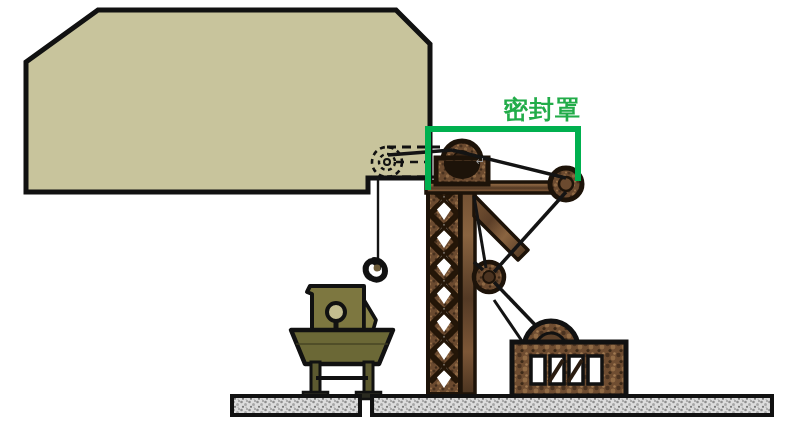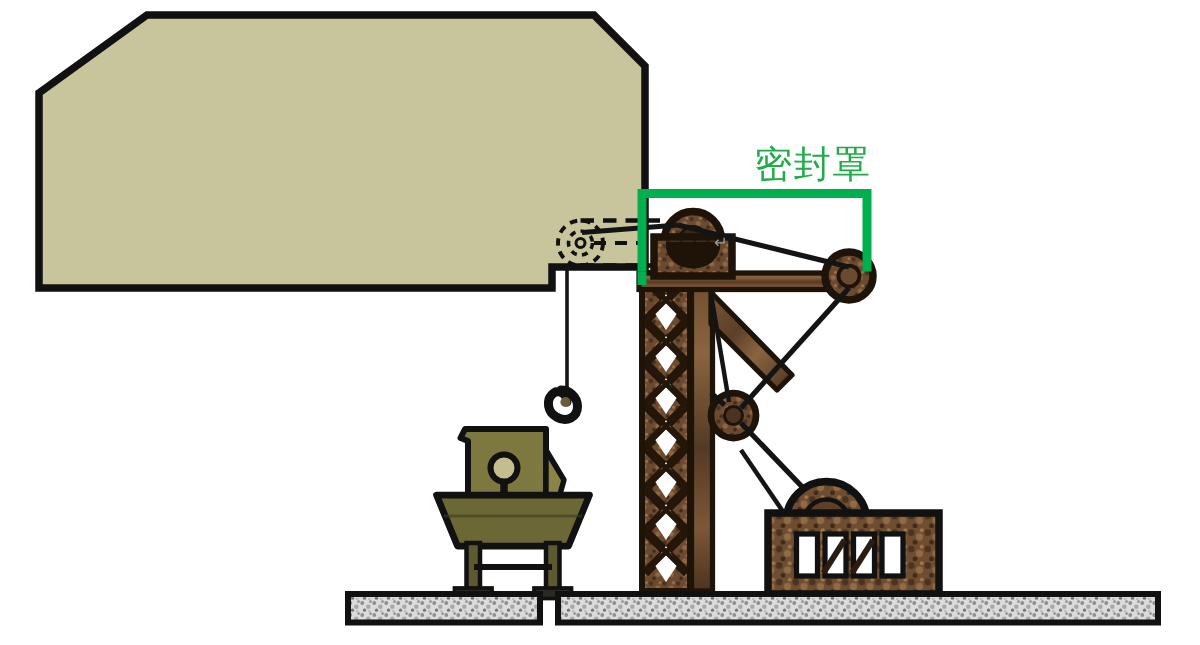--- a/index.html
+++ b/index.html
@@ -31,21 +31,21 @@
     position: absolute;
     left: 0;
     top: 0;
     width: 800px;
     height: 430px;
     pointer-events: none;
   }
   .anno-text {
     position: absolute;
     font-family: "DejaVu Sans", "Liberation Sans", sans-serif;
-    font-weight: normal;
+    font-weight: bold;
     white-space: nowrap;
     letter-spacing: 1px;
   }
   #anno-sealing-cover {
     left: 503px;
     top: 93px;
     font-size: 25px;
     color: #22ac49;
   }
   .caret-mark {

